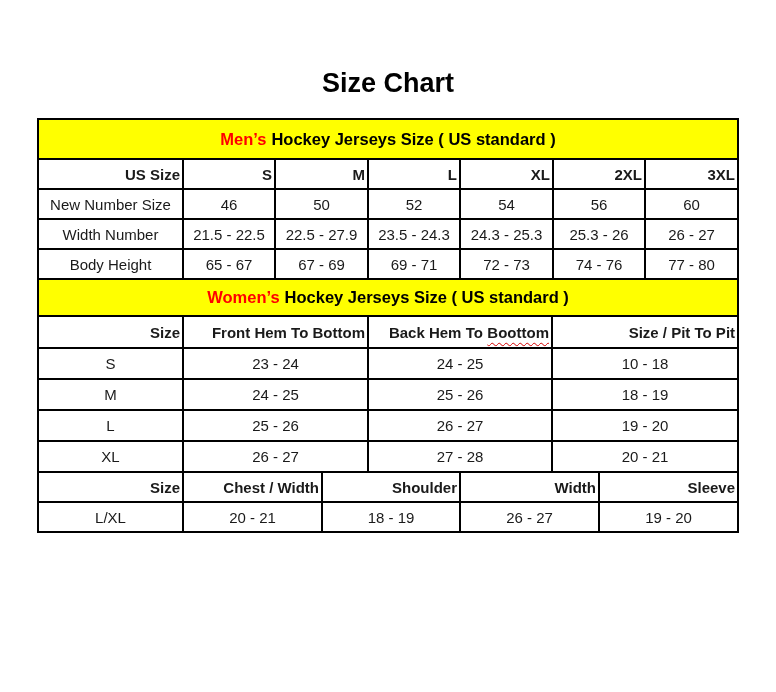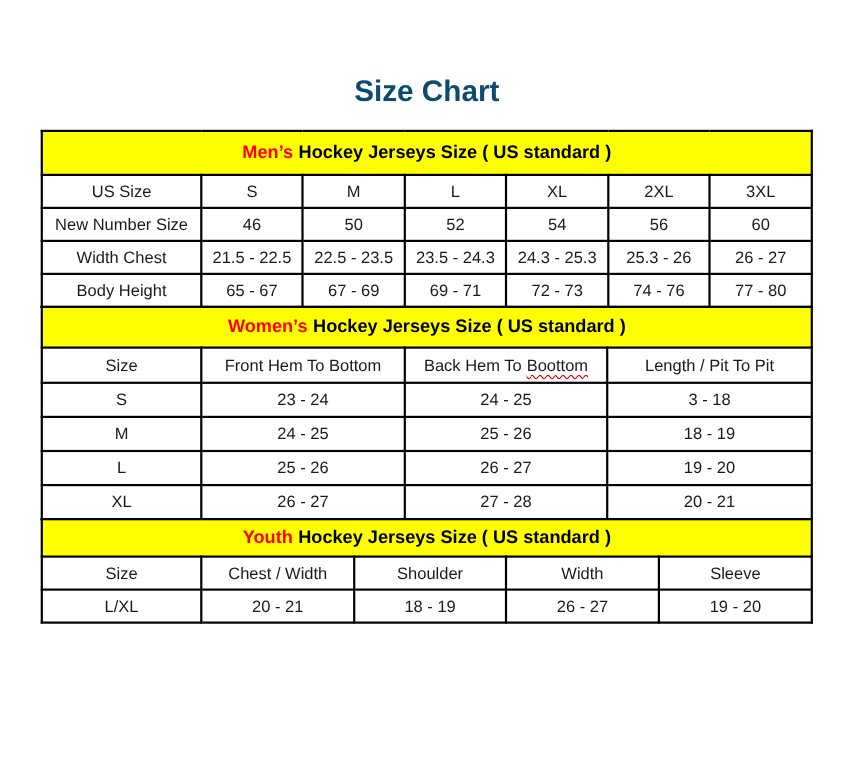--- a/index.html
+++ b/index.html
@@ -9,21 +9,21 @@
     font-family:"Liberation Sans", sans-serif;
     color:#1a1a1a;
     overflow:hidden;
   }
   .page-title {
     margin:66px 0 0 0;
     text-align:center;
     font-size:27px;
     line-height:34px;
     font-weight:700;
-    color:#0c4a6e;
+    color:#000000;
   }
   .chart-wrap { margin:18px 0 0 37px; width:564px; }
   table {
     border-collapse:collapse;
     table-layout:fixed;
     width:700px;
   }
   .t-women, .t-youth { margin-top:-2px; }
   td {
     border:2px solid #000000;
@@ -38,21 +38,21 @@
     background:#ffff00;
     font-size:16.5px;
     font-weight:700;
     height:38px;
     color:#000000;
   }
   .t-women td.band { height:35px;margin-top:20px; }
   .t-youth td.band { height:32px; }
   .hl { color:#ff0000; }
   .rest { margin-left:0.30em; }
-  tr.head td { font-weight:400; height:28px; }
+  tr.head td { font-weight:700; height:28px;text-align:right; }
   .t-women tr.head td { height:30px; }
   tr.data td { height:28px; font-weight:400; }
   .t-women tr.data td { height:29px; }
   td.lblb { font-weight:700; }
   .squiggle {
     margin-left:0.30em;
     text-decoration:underline;
     text-decoration-style:wavy;
     text-decoration-color:#d40000;
     text-decoration-thickness:1px;
@@ -92,23 +92,23 @@
     <tr class="data">
       <td>New Number Size</td>
       <td>46</td>
       <td>50</td>
       <td>52</td>
       <td>54</td>
       <td>56</td>
       <td>60</td>
     </tr>
     <tr class="data">
-      <td>Width Chest</td>
+      <td>Width Number</td>
       <td>21.5 - 22.5</td>
-      <td>22.5 - 23.5</td>
+      <td>22.5 - 27.9</td>
       <td>23.5 - 24.3</td>
       <td>24.3 - 25.3</td>
       <td>25.3 - 26</td>
       <td>26 - 27</td>
     </tr>
     <tr class="data">
       <td>Body Height</td>
       <td>65 - 67</td>
       <td>67 - 69</td>
       <td>69 - 71</td>
@@ -127,27 +127,27 @@
         <col style="width:186px">
     </colgroup>
     <tbody>
         <tr>
       <td class="band" colspan="4"><span class="hl">Women’s</span><span class="rest">Hockey Jerseys Size ( US standard )</span></td>
     </tr>
     <tr class="head">
       <td>Size</td>
       <td>Front Hem To Bottom</td>
       <td><span>Back Hem To</span><span class="squiggle">Boottom</span></td>
-      <td>Length / Pit To Pit</td>
+      <td>Size / Pit To Pit</td>
     </tr>
     <tr class="data">
       <td class="lblb">S</td>
       <td>23 - 24</td>
       <td>24 - 25</td>
-      <td>3 - 18</td>
+      <td>10 - 18</td>
     </tr>
     <tr class="data">
       <td class="lblb">M</td>
       <td>24 - 25</td>
       <td>25 - 26</td>
       <td>18 - 19</td>
     </tr>
     <tr class="data">
       <td class="lblb">L</td>
       <td>25 - 26</td>
@@ -165,23 +165,20 @@
 
   <table class="t-youth">
     <colgroup>
       <col style="width:145px">
         <col style="width:139px">
         <col style="width:138px">
         <col style="width:139px">
         <col style="width:139px">
     </colgroup>
     <tbody>
-        <tr>
-      <td class="band" colspan="5"><span class="hl">Youth</span><span class="rest">Hockey Jerseys Size ( US standard )</span></td>
-    </tr>
     <tr class="head">
       <td>Size</td>
       <td>Chest / Width</td>
       <td>Shoulder</td>
       <td>Width</td>
       <td>Sleeve</td>
     </tr>
     <tr class="data">
       <td class="lblb">L/XL</td>
       <td>20 - 21</td>

